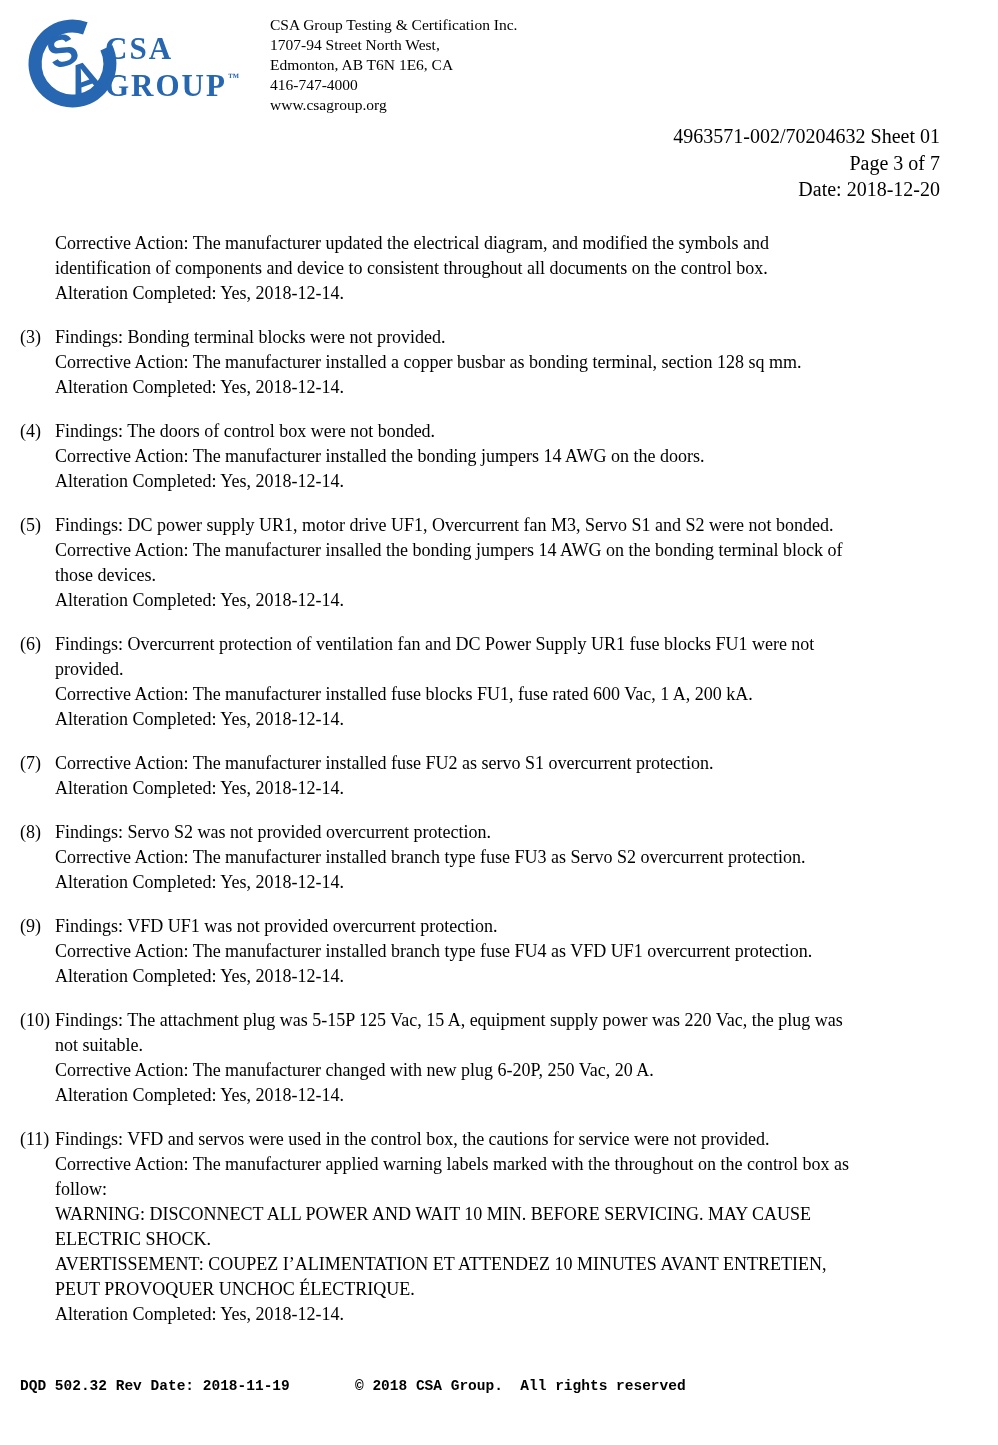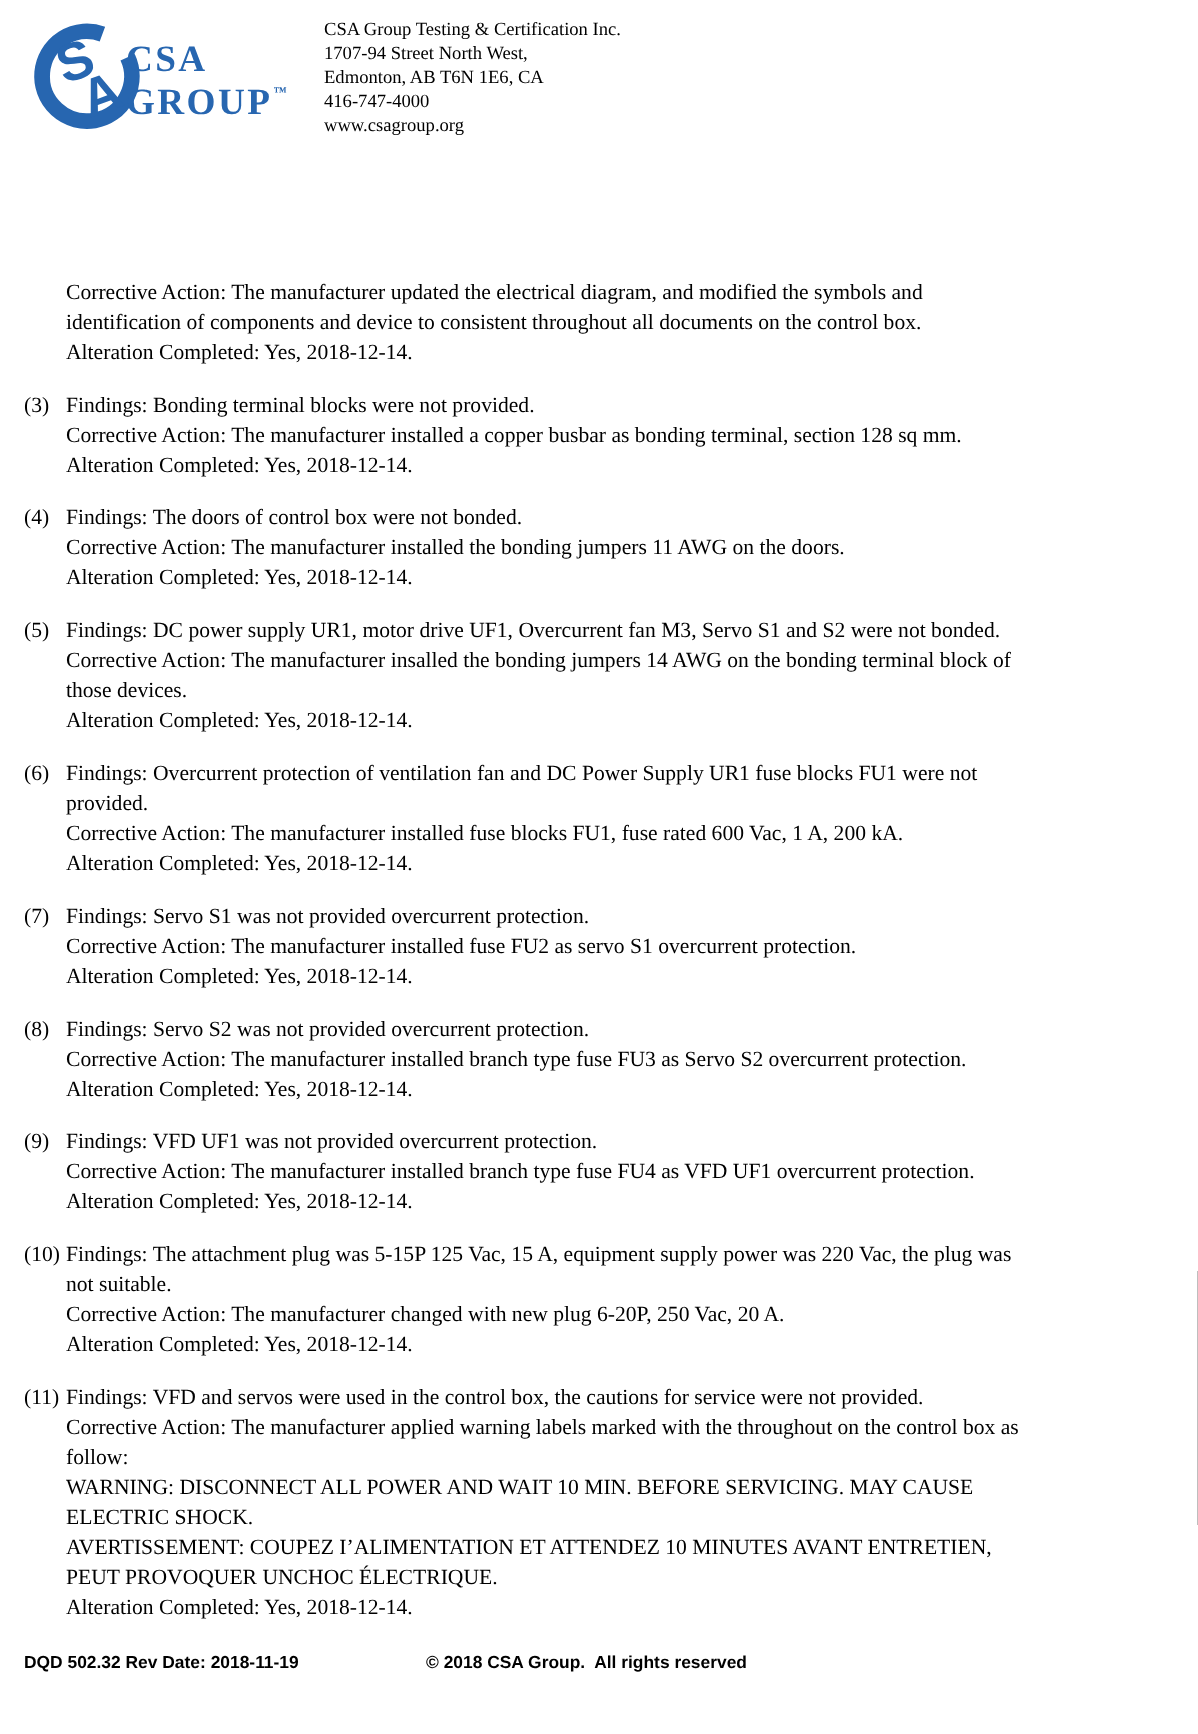--- a/index.html
+++ b/index.html
@@ -39,21 +39,21 @@
     position:absolute;left:20px;top:231px;width:930px;
     font-family:"Liberation Serif","DejaVu Serif",serif;
     font-size:18px;line-height:25px;color:#000;
   }
   .item{position:relative;padding-left:35px;margin-bottom:19px;}
   .item:last-child{margin-bottom:0;}
   .item .marker{position:absolute;left:0;top:0;}
   
   .footer{
     position:absolute;left:20px;top:1378px;width:958px;height:22px;
-    font-family:Liberation Sans, sans-serif;
+    font-family:Liberation Mono, monospace;
     font-weight:bold;font-size:14.5px;color:#000;
   }
   .footer .copy{position:absolute;left:335px;top:0;white-space:pre;}
 </style>
 </head>
 <body>
 
 <div class="page">
 
   <svg class="logo-emblem" width="93" height="93" viewBox="0 0 92 92">
@@ -70,40 +70,45 @@
   </div>
 
   <div class="address">
     <div>CSA Group Testing &amp; Certification Inc.</div>
     <div>1707-94 Street North West,</div>
     <div>Edmonton, AB T6N 1E6, CA</div>
     <div>416-747-4000</div>
     <div>www.csagroup.org</div>
   </div>
 
+  <div class="docref">
+    <div>4963571-002/70204632 Sheet 01</div>
+    <div>Page 3 of 7</div>
+    <div>Date: 2018-12-20</div>
+  </div>
 
   <div class="body-text">
 
     <div class="item">
       <div>Corrective Action: The manufacturer updated the electrical diagram, and modified the symbols and</div>
       <div>identification of components and device to consistent throughout all documents on the control box.</div>
       <div>Alteration Completed: Yes, 2018-12-14.</div>
     </div>
 
     <div class="item">
       <span class="marker">(3)</span>
       <div>Findings: Bonding terminal blocks were not provided.</div>
       <div>Corrective Action: The manufacturer installed a copper busbar as bonding terminal, section 128 sq mm.</div>
       <div>Alteration Completed: Yes, 2018-12-14.</div>
     </div>
 
     <div class="item">
       <span class="marker">(4)</span>
       <div>Findings: The doors of control box were not bonded.</div>
-      <div>Corrective Action: The manufacturer installed the bonding jumpers 11 AWG on the doors.</div>
+      <div>Corrective Action: The manufacturer installed the bonding jumpers 14 AWG on the doors.</div>
       <div>Alteration Completed: Yes, 2018-12-14.</div>
     </div>
 
     <div class="item">
       <span class="marker">(5)</span>
       <div>Findings: DC power supply UR1, motor drive UF1, Overcurrent fan M3, Servo S1 and S2 were not bonded.</div>
       <div>Corrective Action: The manufacturer insalled the bonding jumpers 14 AWG on the bonding terminal block of</div>
       <div>those devices.</div>
       <div>Alteration Completed: Yes, 2018-12-14.</div>
     </div>
@@ -111,21 +116,20 @@
     <div class="item">
       <span class="marker">(6)</span>
       <div>Findings: Overcurrent protection of ventilation fan and DC Power Supply UR1 fuse blocks FU1 were not</div>
       <div>provided.</div>
       <div>Corrective Action: The manufacturer installed fuse blocks FU1, fuse rated 600 Vac, 1 A, 200 kA.</div>
       <div>Alteration Completed: Yes, 2018-12-14.</div>
     </div>
 
     <div class="item">
       <span class="marker">(7)</span>
-      <div>Findings: Servo S1 was not provided overcurrent protection.</div>
       <div>Corrective Action: The manufacturer installed fuse FU2 as servo S1 overcurrent protection.</div>
       <div>Alteration Completed: Yes, 2018-12-14.</div>
     </div>
 
     <div class="item">
       <span class="marker">(8)</span>
       <div>Findings: Servo S2 was not provided overcurrent protection.</div>
       <div>Corrective Action: The manufacturer installed branch type fuse FU3 as Servo S2 overcurrent protection.</div>
       <div>Alteration Completed: Yes, 2018-12-14.</div>
     </div>

